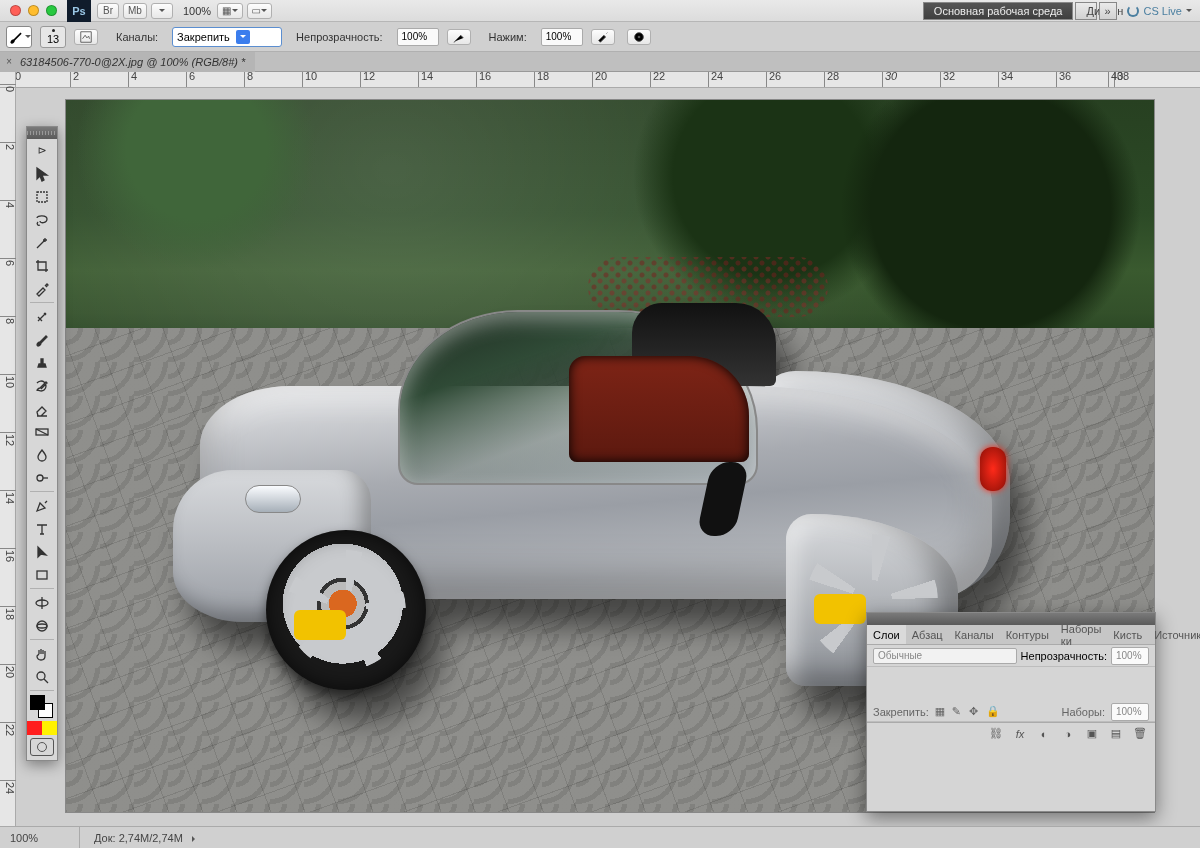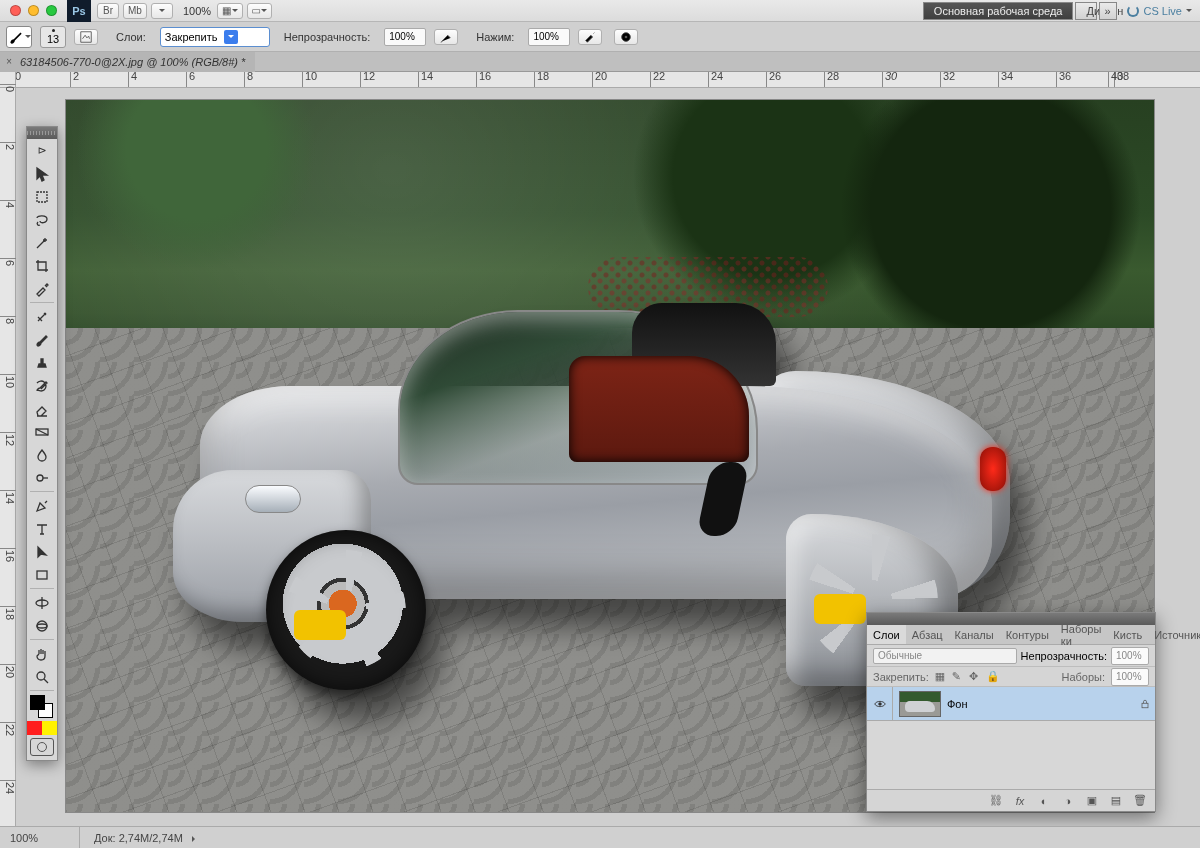--- a/index.html
+++ b/index.html
@@ -142,21 +142,21 @@
 
   
   .layers { position:absolute; right:44px; bottom:36px; width:290px; height:200px; background:#d5d5d5;
      border:1px solid #8a8a8a; box-shadow:0 6px 18px rgba(0,0,0,.45); display:flex; flex-direction:column; }
   .layers .lp-head { height:12px; background:linear-gradient(#7a7a7a,#5a5a5a); }
   .lp-tabs { height:20px; background:#c6c6c6; display:flex; align-items:stretch; border-bottom:1px solid #aaa; font-size:10px; }
   .lp-tabs .t { padding:0 6px; display:flex; align-items:center; cursor:pointer; color:#555; }
   .lp-tabs .t.active { background:#dadada; color:#000; }
   .lp-row1 { height:22px; display:flex; align-items:center; border-bottom:1px solid #bdbdbd; padding:0 6px; gap:4px; }
   .lp-mode { flex:1; height:16px; background:#f2f2f2; border:1px solid #aaa; border-radius:2px; font-size:10px; padding:0 4px; display:flex; align-items:center; color:#888; }
-  .lp-row2 { height:20px; display:flex; align-items:center; padding:0 6px; gap:6px; border-bottom:1px solid #bdbdbd; font-size:10px; color:#666; }
+  .lp-row2 { height:20px; display:flex; align-items:center; padding:0 6px; gap:6px; border-bottom:1px solid #bdbdbd; font-size:10px; color:#666;margin-top:35px; }
   .lp-lock-icons span { display:inline-block; width:14px; height:14px; }
   .lp-layerlist { flex:1; background:#d7d7d7; overflow:auto; }
   .layer { height:34px; display:flex; align-items:center; background:#b8d2ec; border-bottom:1px solid #aaa; }
   .layer .eye { width:26px; height:100%; display:flex; align-items:center; justify-content:center; border-right:1px solid #aaa; }
   .layer .thumb { width:42px; height:26px; margin:0 6px; border:1px solid #666; background:
       linear-gradient(#335a2e 0 40%, #9a9a96 40% 100%); position:relative; }
   .layer .thumb::after { content:""; position:absolute; left:5px; top:9px; width:30px; height:11px;
       background:#cfd1d4; border-radius:6px 10px 4px 5px; }
   .layer .lname { flex:1; font-size:11px; }
   .layer .lock { width:20px; display:flex; align-items:center; justify-content:center; }
@@ -210,21 +210,21 @@
   </div>
   <div class="ob-size">
     <div class="dot"></div>
     <span>13</span>
   </div>
   <div class="mb-btn">
     <svg width="14" height="14" viewBox="0 0 16 16">
         <path d="M2 2h12v12H2z M4 10l3-4 2 3 2-2 1 3" stroke="#555" fill="none"></path>
       </svg>
   </div>
-  <span class="mb-text">Слои:</span>
+  <span class="mb-text">Каналы:</span>
   <div class="ob-select" style="width:110px">
     <span>Закрепить</span>
     <div class="caret"></div>
   </div>
   <span class="mb-text">Непрозрачность:</span>
   <div class="ob-pctbox">100%</div>
   <div class="mb-btn">
     <svg width="14" height="14" viewBox="0 0 16 16">
         <path d="M3 13l7-7 3 3M2 14l2-1" stroke="#555"></path>
       </svg>
@@ -481,38 +481,20 @@
     <span class="lp-lock-icons">
       <span>▦</span>
       <span>✎</span>
       <span>✥</span>
       <span>🔒</span>
     </span>
     <span style="flex:1"></span>
     <span>Наборы:</span>
     <div class="ob-pctbox" style="width:38px;color:#888">100%</div>
   </div>
-  <div class="lp-layerlist">
-    <div class="layer">
-      <div class="eye">
-        <svg width="14" height="14" viewBox="0 0 16 16">
-            <path d="M2 8c2-4 10-4 12 0-2 4-10 4-12 0z" stroke="#333" fill="none"></path>
-            <circle cx="8" cy="8" r="2" fill="#333"></circle>
-          </svg>
-      </div>
-      <div class="thumb"></div>
-      <div class="lname">Фон</div>
-      <div class="lock">
-        <svg width="12" height="12" viewBox="0 0 16 16">
-            <rect x="4" y="7" width="8" height="6" stroke="#555" fill="none"></rect>
-            <path d="M6 7V5a2 2 0 1 1 4 0v2" stroke="#555" fill="none"></path>
-          </svg>
-      </div>
-    </div>
-  </div>
   <div class="lp-bottom">
     <span>⛓</span>
     <span>
         <i>fx</i>
       </span>
     <span>◐</span>
     <span>◑</span>
     <span>▣</span>
     <span>▤</span>
     <span>🗑</span>

